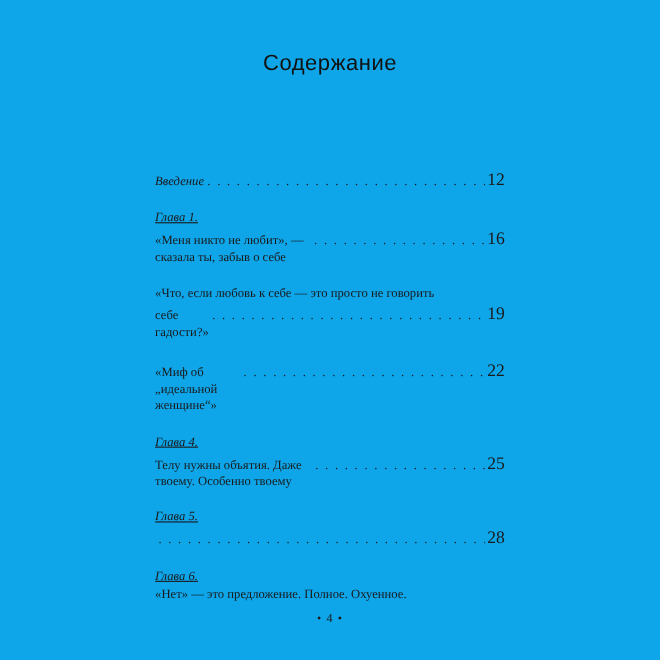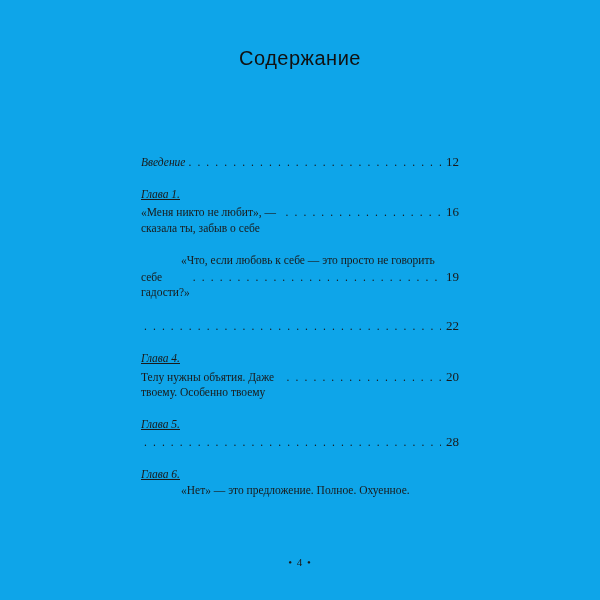--- a/index.html
+++ b/index.html
@@ -65,25 +65,24 @@
     margin: 0 2px 0 3px;
     color: #1a1a1a;
     font-size: 11.5px;
     letter-spacing: 1.6px;
     min-width: 8px;
   }
   .line .pg {
     flex: 0 0 auto;
     text-align: right;
     min-width: 16px;
-    font-size: 13px;
+    font-size: 16px;
   }
   .entry .cont {
     display: block;
-    margin-left: 40px;
   }
   .entry.intro {
   }
   .entry.intro .line .txt {
     font-style: italic;
   }
   .folio {
     position: absolute;
     left: 0;
     right: 0;
@@ -125,31 +124,32 @@
       <div class="cont">«Что, если любовь к себе — это просто не говорить</div>
       <div class="line">
         <span class="txt">себе гадости?»</span>
         <span class="dots">. . . . . . . . . . . . . . . . . . . . . . . . . . . . . . . . . . . . . . . . . . . .</span>
         <span class="pg">19</span>
       </div>
     </div>
 
     <div class="entry">
       <div class="line">
+        <span class="txt">«Миф об „идеальной женщине“»</span>
         <span class="dots">. . . . . . . . . . . . . . . . . . . . . . . . . . . . . . . . . . . . . . . . . . . . . . . . . . . .</span>
         <span class="pg">22</span>
       </div>
     </div>
 
     <div class="entry">
       <span class="chapter-label">Глава 4.</span>
       <div class="line">
         <span class="txt">Телу нужны объятия. Даже твоему. Особенно твоему</span>
         <span class="dots">. . . . . . . . . . . . . . . . . . . . . . . . . . . . . . . .</span>
-        <span class="pg">20</span>
+        <span class="pg">25</span>
       </div>
     </div>
 
     <div class="entry">
       <span class="chapter-label">Глава 5.</span>
       <div class="line">
         <span class="dots">. . . . . . . . . . . . . . . . . . . . . . . . . . . . . . . . . . . . .</span>
         <span class="pg">28</span>
       </div>
     </div>

